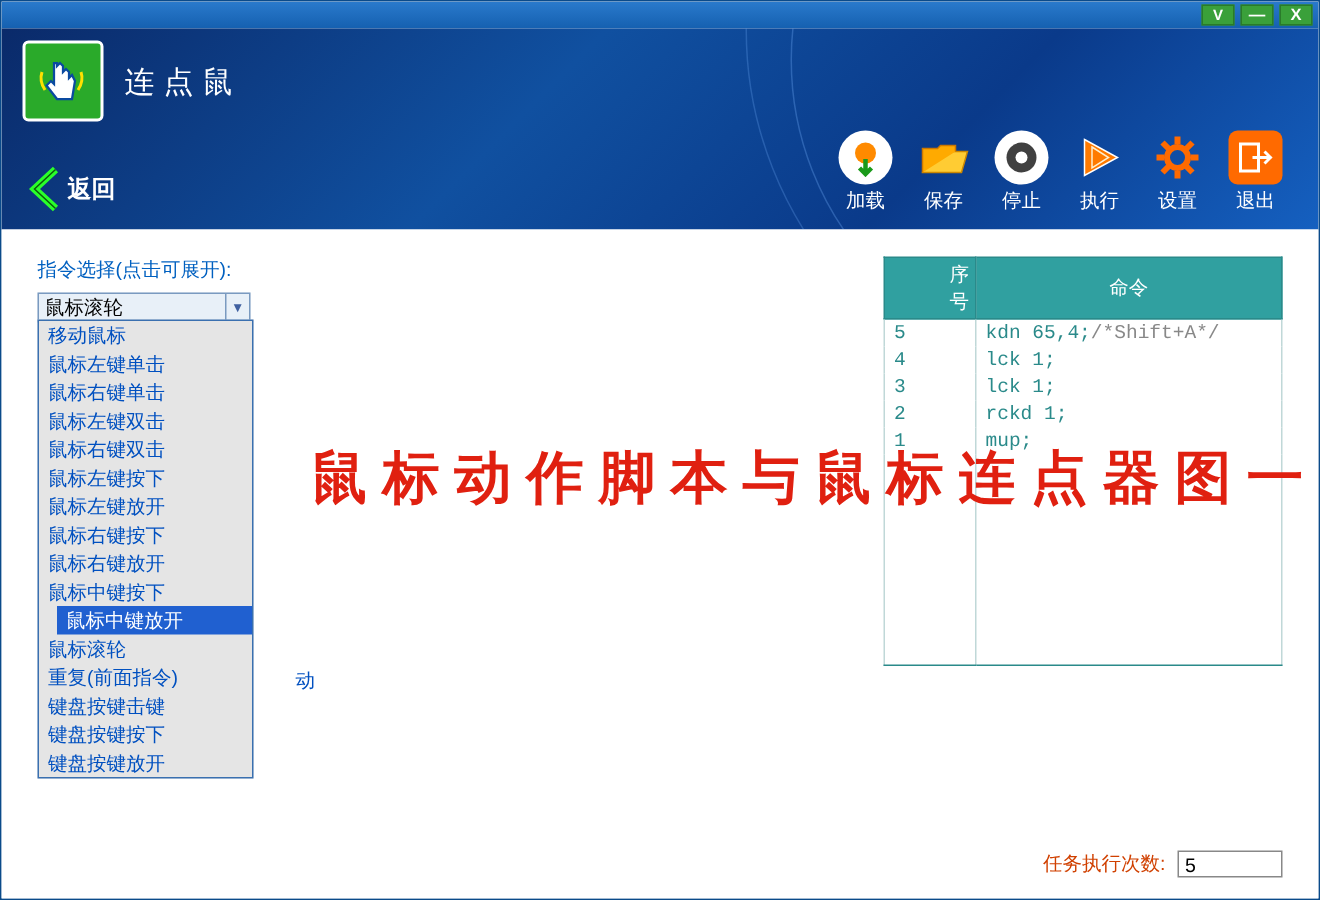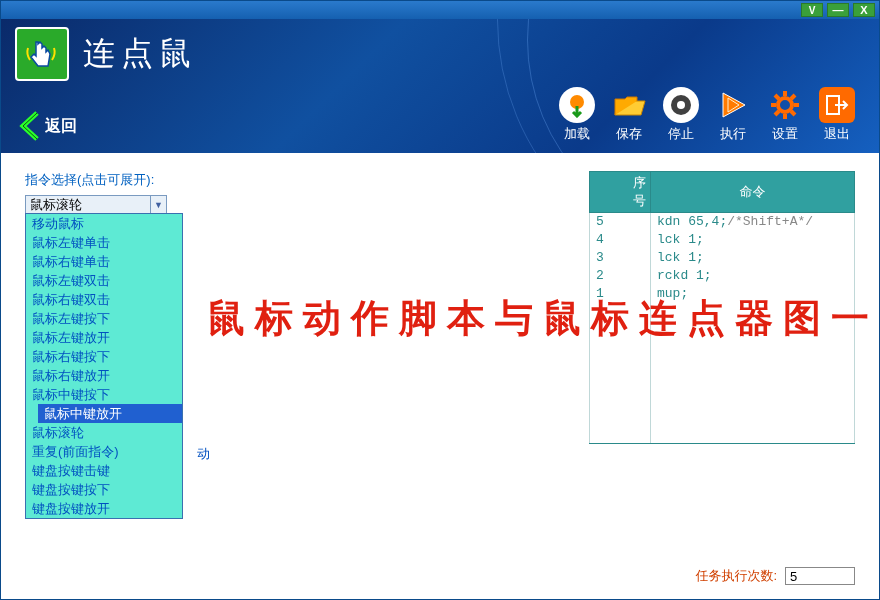--- a/index.html
+++ b/index.html
@@ -10,39 +10,39 @@
 .tbbtn.min { background: #3aa03a; border: 1px solid #2a7a2a; }
 .tbbtn.close { background: #3aa03a; border: 1px solid #2a7a2a; }
 .tbbtn.v { background: #3aa03a; border: 1px solid #2a7a2a; font-size: 10px; }
 
 .header { height: 134px; background: linear-gradient(135deg, #0a2a6a 0%, #1050a0 40%, #0a3a8a 70%, #1560c0 100%); position: relative; overflow: hidden; }
 .header::before { content: ""; position: absolute; width: 400px; height: 400px; border: 1px solid rgba(120,180,255,0.3); border-radius: 50%; right: -50px; top: -180px; }
 .header::after { content: ""; position: absolute; width: 500px; height: 500px; border: 1px solid rgba(120,180,255,0.25); border-radius: 50%; right: -120px; top: -250px; }
 
 .logo-row { display: flex; align-items: center; padding: 8px 14px; gap: 14px; }
 .logo { width: 54px; height: 54px; background: #2aaa2a; border: 2px solid #fff; border-radius: 4px; display: flex; align-items: center; justify-content: center; }
-.app-title { color: #fff; font-size: 32px; font-weight: normal; letter-spacing: 6px; }
+.app-title { color: #fff; font-size: 20px; font-weight: normal; letter-spacing: 6px; }
 
 .nav-row { display: flex; align-items: flex-end; padding: 0 14px 8px 14px; height: 62px; position: relative; z-index: 2; }
 .back-area { display: flex; align-items: center; gap: 0; cursor: pointer; }
 .back-label { color: #fff; font-size: 16px; font-weight: bold; }
 .spacer { flex: 1; }
 .tool-btns { display: flex; gap: 16px; padding-right: 10px; text-align: right; }
 .tool-btn { display: flex; flex-direction: column; align-items: center; gap: 2px; cursor: pointer; }
 .tool-icon { width: 36px; height: 36px; border-radius: 50%; display: flex; align-items: center; justify-content: center; }
 .tool-label { color: #fff; font-size: 13px; }
 
 .content { position: relative; padding: 18px 24px 14px 24px; height: 446px; background: #fff; }
 
 .sel-label { color: #0060c0; font-size: 13px; margin-bottom: 6px; }
 .combo { width: 142px; height: 20px; border: 1px solid #7a9ac0; background: #e8f0f8; display: flex; align-items: center; cursor: pointer; }
 .combo-text { flex: 1; padding: 0 4px; font-size: 13px; color: #000; }
 .combo-arrow { width: 16px; height: 18px; border-left: 1px solid #7a9ac0; display: flex; align-items: center; justify-content: center; color: #4060a0; font-size: 9px; }
 
-.dropdown { position: absolute; left: 24px; top: 60px; width: 158px; border: 1px solid #3a70b0; background: #5eead4; z-index: 10; }
+.dropdown { position: absolute; left: 24px; top: 60px; width: 144px; border: 1px solid #3a70b0; background: #e5e5e5; z-index: 10; }
 .dd-item { padding: 1px 6px; font-size: 13px; color: #0050c0; cursor: pointer; line-height: 17px; }
 .dd-item.sel { background: #2060d0; color: #fff; margin-left: 12px; }
 
 .peek-text { position: absolute; left: 196px; top: 292px; color: #0050c0; font-size: 13px; }
 
 .mid-col { position: absolute; left: 510px; top: 168px; display: flex; flex-direction: column; gap: 10px; }
 .mid-btn { display: flex; align-items: center; gap: 6px; font-size: 13px; color: #333; cursor: pointer; }
 
 .table-area { position: absolute; right: 24px; top: 18px; width: 266px; }
 .tbl { width: 100%; border: 1px solid #2a8a8a; border-collapse: collapse; font-size: 13px; }

